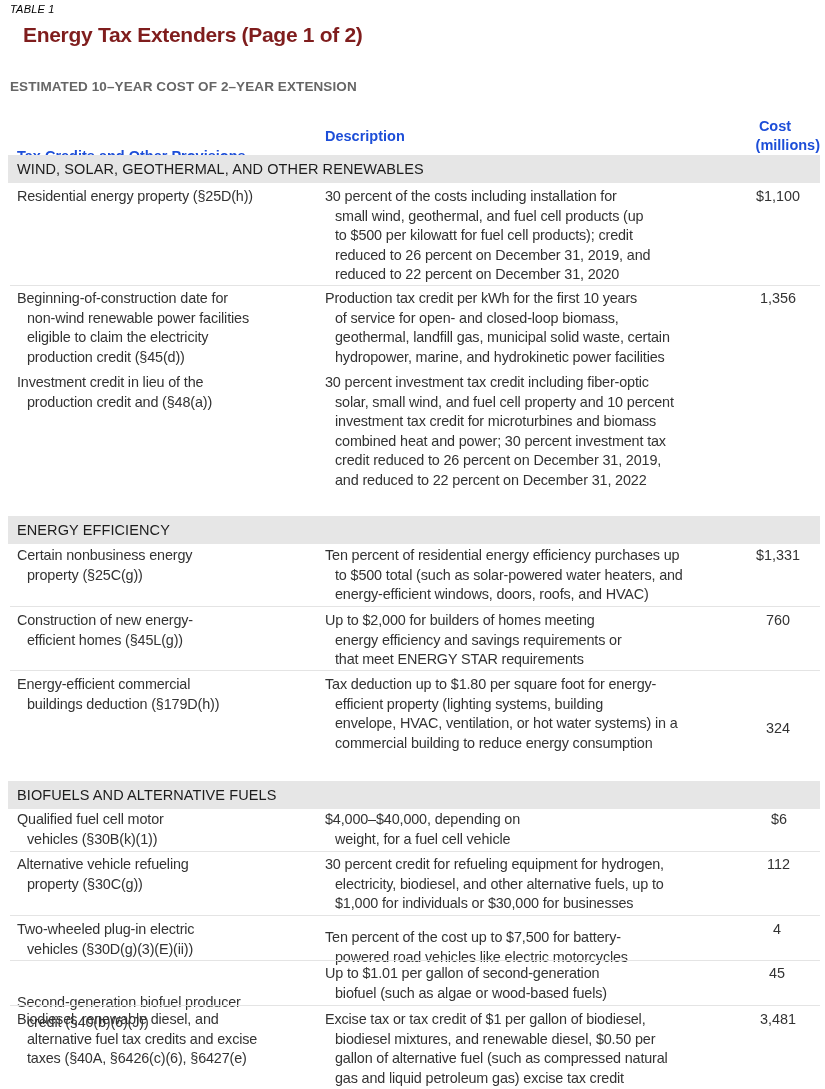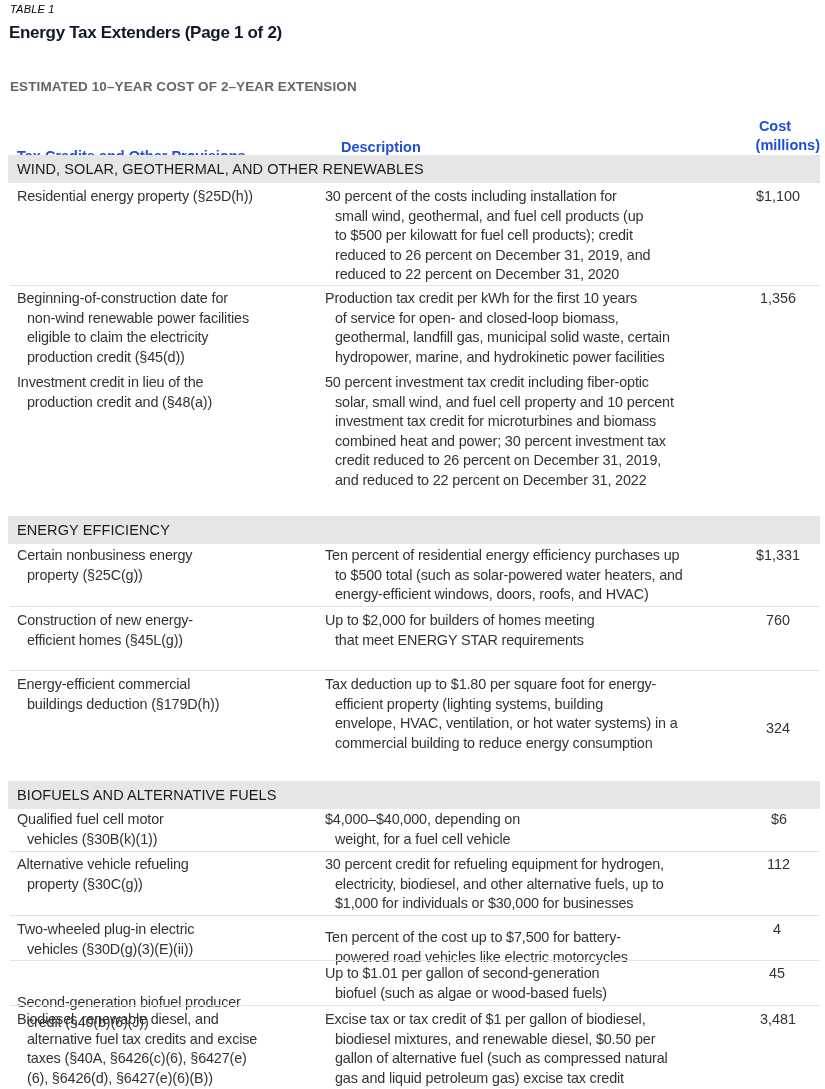--- a/index.html
+++ b/index.html
@@ -1,39 +1,39 @@
 <!DOCTYPE html>
 <html><head>
 <meta charset="utf-8">
 <style>
   html, body { margin:0; padding:0; background:#ffffff; }
   body { width:825px; height:1089px; position:relative; overflow:hidden;
          font-family:"Liberation Sans", sans-serif; color:#333333; }
   .abs { position:absolute; }
   .table-label { left:10px; top:3px; font-size:11px; color:#000000; letter-spacing:0.2px;font-style:italic; }
-  .title { left:9px; top:23px; font-size:17px; font-weight:bold; color:#0f172a; letter-spacing:-0.3px; }
+  .title { left:23px; top:23px; font-size:21px; font-weight:bold; color:#7f1d1d; letter-spacing:-0.3px; }
   .subtitle { left:10px; top:79px; font-size:13.5px; color:#666; font-weight:bold; letter-spacing:0.1px; }
   .col-head { font-size:14.5px; font-weight:bold; color:#1d4ed8; }
   .band { left:8px; width:812px; height:28px; background:#e6e6e6; }
   .band-label { left:17px; font-size:14.5px; color:#1c1c1c; letter-spacing:0.1px; line-height:28px; }
   .cell { font-size:14.4px; line-height:19.5px; letter-spacing:-0.15px; }
   .cell .ln { display:block; white-space:nowrap; }
   .cell .ln.ind { padding-left:10px; }
   .cost { width:90px; text-align:right; font-size:14.4px; line-height:19.5px; }
   .divider { left:10px; width:810px; height:1px; background:#e4e4e4; }
 </style>
 </head>
 <body>
 
 <div class="abs table-label">TABLE 1</div>
 <div class="abs title">Energy Tax Extenders (Page 1 of 2)</div>
 <div class="abs subtitle">ESTIMATED 10–YEAR COST OF 2–YEAR EXTENSION</div>
 
 <div class="abs col-head" style="left:17px;top:148px;text-align:center;">Tax Credits and Other Provisions</div>
-<div class="abs col-head" style="left:325px;top:139px;margin-left:16px;">Description</div>
+<div class="abs col-head" style="left:325px;top:128px;">Description</div>
 <div class="abs col-head" style="left:730px;top:117px;width:90px;text-align:center;line-height:19px;">
   <span style="display:block;">Cost</span>
   <span style="display:block;text-align:right;">(millions)</span>
 </div>
 
 <div id="table-body"></div>
 
 <div class="abs band" style="top:155px;"></div>
 <div class="abs band-label" style="top:155px;">WIND, SOLAR, GEOTHERMAL, AND OTHER RENEWABLES</div>
 
@@ -62,21 +62,21 @@
   <span class="ln ind">geothermal, landfill gas, municipal solid waste, certain</span>
   <span class="ln ind">hydropower, marine, and hydrokinetic power facilities</span>
 </div>
 <div class="abs cost" style="left:706px;top:289px;">1,356</div>
 
 <div class="abs cell" style="left:17px;top:373px;">
   <span class="ln">Investment credit in lieu of the</span>
   <span class="ln ind">production credit and (§48(a))</span>
 </div>
 <div class="abs cell" style="left:325px;top:373px;">
-  <span class="ln">50 percent investment tax credit including fiber-optic</span>
+  <span class="ln">30 percent investment tax credit including fiber-optic</span>
   <span class="ln ind">solar, small wind, and fuel cell property and 10 percent</span>
   <span class="ln ind">investment tax credit for microturbines and biomass</span>
   <span class="ln ind">combined heat and power; 30 percent investment tax</span>
   <span class="ln ind">credit reduced to 26 percent on December 31, 2019,</span>
   <span class="ln ind">and reduced to 22 percent on December 31, 2022</span>
 </div>
 
 <div class="abs band" style="top:516px;"></div>
 <div class="abs band-label" style="top:516px;">ENERGY EFFICIENCY</div>
 
@@ -91,20 +91,21 @@
 </div>
 <div class="abs cost" style="left:710px;top:546px;">$1,331</div>
 <div class="abs divider" style="top:606px;"></div>
 
 <div class="abs cell" style="left:17px;top:611px;">
   <span class="ln">Construction of new energy-</span>
   <span class="ln ind">efficient homes (§45L(g))</span>
 </div>
 <div class="abs cell" style="left:325px;top:611px;">
   <span class="ln">Up to $2,000 for builders of homes meeting</span>
+  <span class="ln ind">energy efficiency and savings requirements or</span>
   <span class="ln ind">that meet ENERGY STAR requirements</span>
 </div>
 <div class="abs cost" style="left:700px;top:611px;">760</div>
 <div class="abs divider" style="top:670px;"></div>
 
 <div class="abs cell" style="left:17px;top:675px;">
   <span class="ln">Energy-efficient commercial</span>
   <span class="ln ind">buildings deduction (§179D(h))</span>
 </div>
 <div class="abs cell" style="left:325px;top:675px;">
@@ -160,21 +161,20 @@
   <span class="ln">Up to $1.01 per gallon of second-generation</span>
   <span class="ln ind">biofuel (such as algae or wood-based fuels)</span>
 </div>
 <div class="abs cost" style="left:695px;top:964px;">45</div>
 <div class="abs divider" style="top:1005px;"></div>
 
 <div class="abs cell" style="left:17px;top:1010px;">
   <span class="ln">Biodiesel, renewable diesel, and</span>
   <span class="ln ind">alternative fuel tax credits and excise</span>
   <span class="ln ind">taxes (§40A, §6426(c)(6), §6427(e)</span>
-  <span class="ln ind">(6), §6426(d), §6427(e)(6)(B))</span>
 </div>
 <div class="abs cell" style="left:325px;top:1010px;">
   <span class="ln">Excise tax or tax credit of $1 per gallon of biodiesel,</span>
   <span class="ln ind">biodiesel mixtures, and renewable diesel, $0.50 per</span>
   <span class="ln ind">gallon of alternative fuel (such as compressed natural</span>
   <span class="ln ind">gas and liquid petroleum gas) excise tax credit</span>
 </div>
 <div class="abs cost" style="left:706px;top:1010px;">3,481</div>
 
 </body></html>

